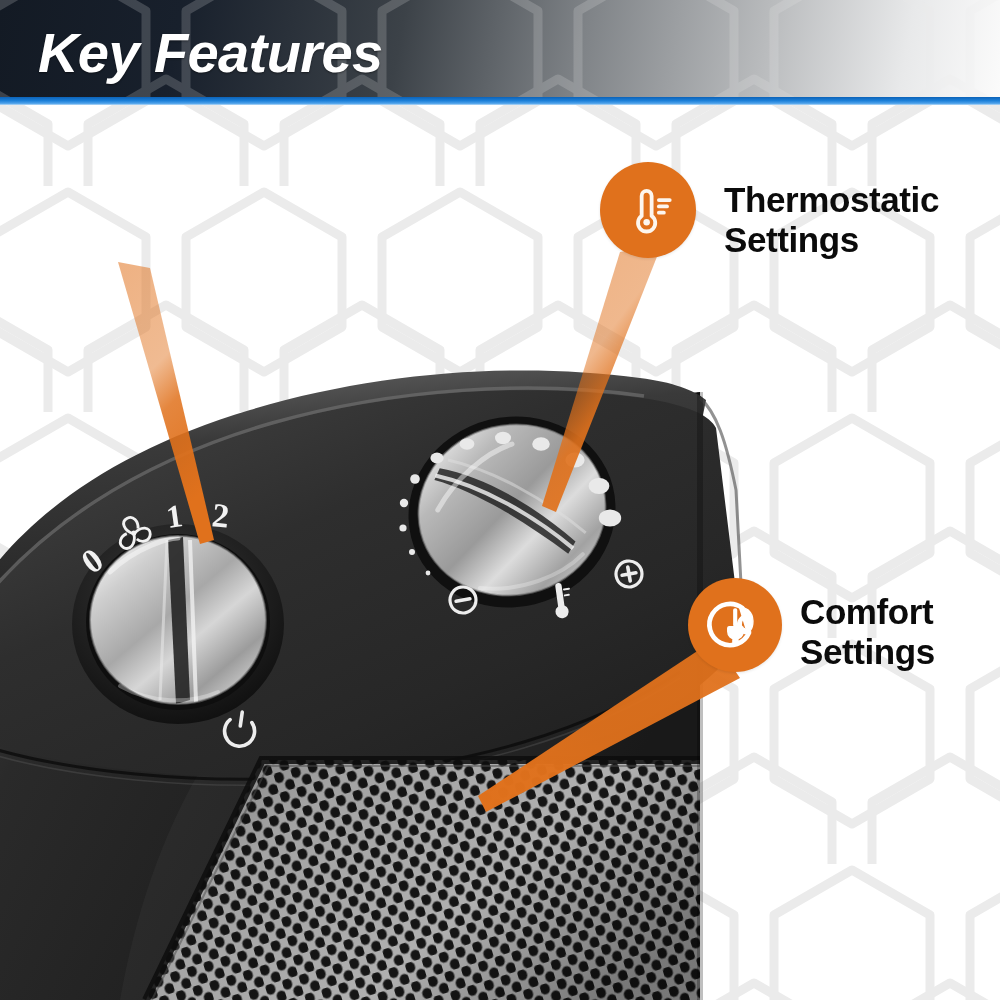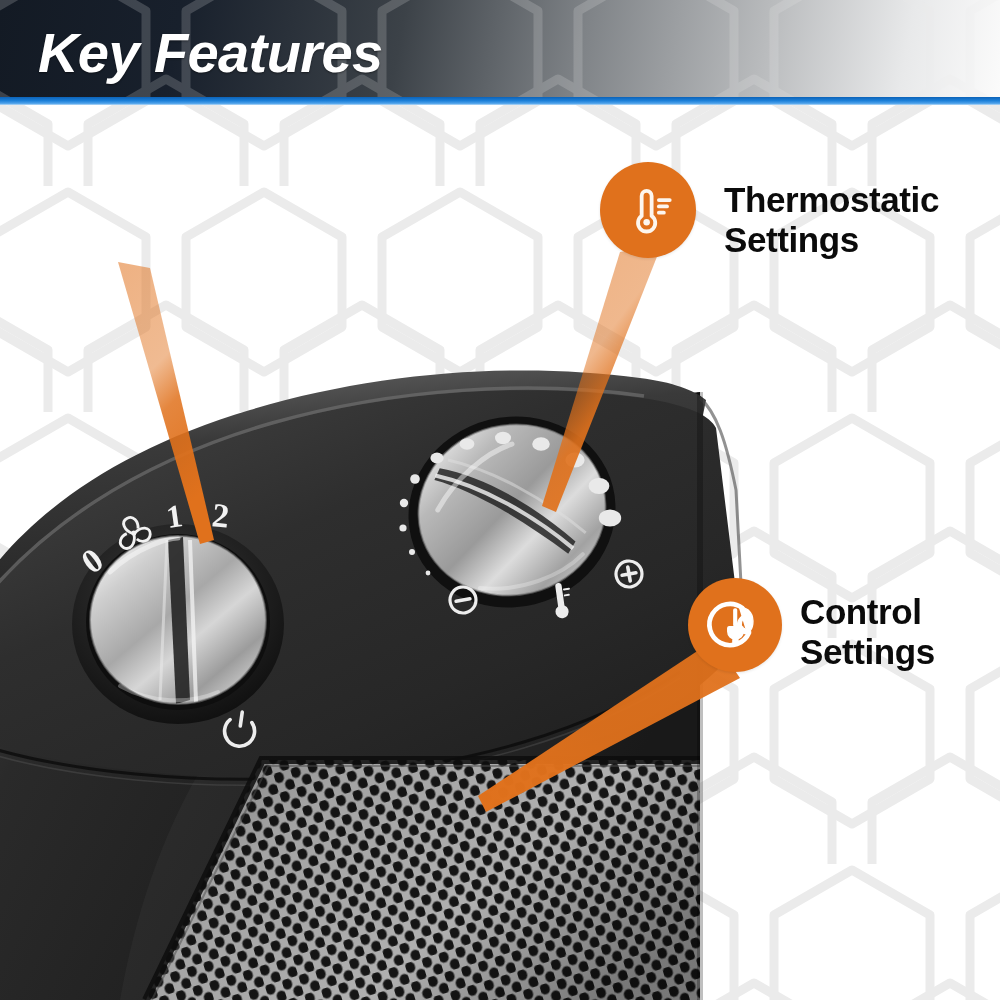--- a/index.html
+++ b/index.html
@@ -374,18 +374,18 @@
                  C 44 22 40 25 39 29 C 38 33 40 36 43 36" fill="#ffffff" stroke="#ffffff" stroke-width="1.4" stroke-linejoin="round"></path>
 
         <g fill="#ffffff">
           <rect x="30" y="14" width="4.4" height="20" rx="2"></rect>
           <path d="M25.5 33 L39 33 a2.5 2.5 0 0 1 2.5 2.5 L41.5 39 a9 9 0 0 1 -9 9 a9 9 0 0 1 -9 -9 L23.5 35.5 a2.5 2.5 0 0 1 2 -2.5 Z"></path>
           <rect x="29" y="46" width="7" height="7" rx="2"></rect>
         </g>
       </svg>
     </div>
     <div class="callout-text">
-      <span class="line">Control</span>
+      <span class="line">Comfort</span>
       <span class="line">Settings</span>
     </div>
   </div>
 
 </div>
 
 </body></html>

